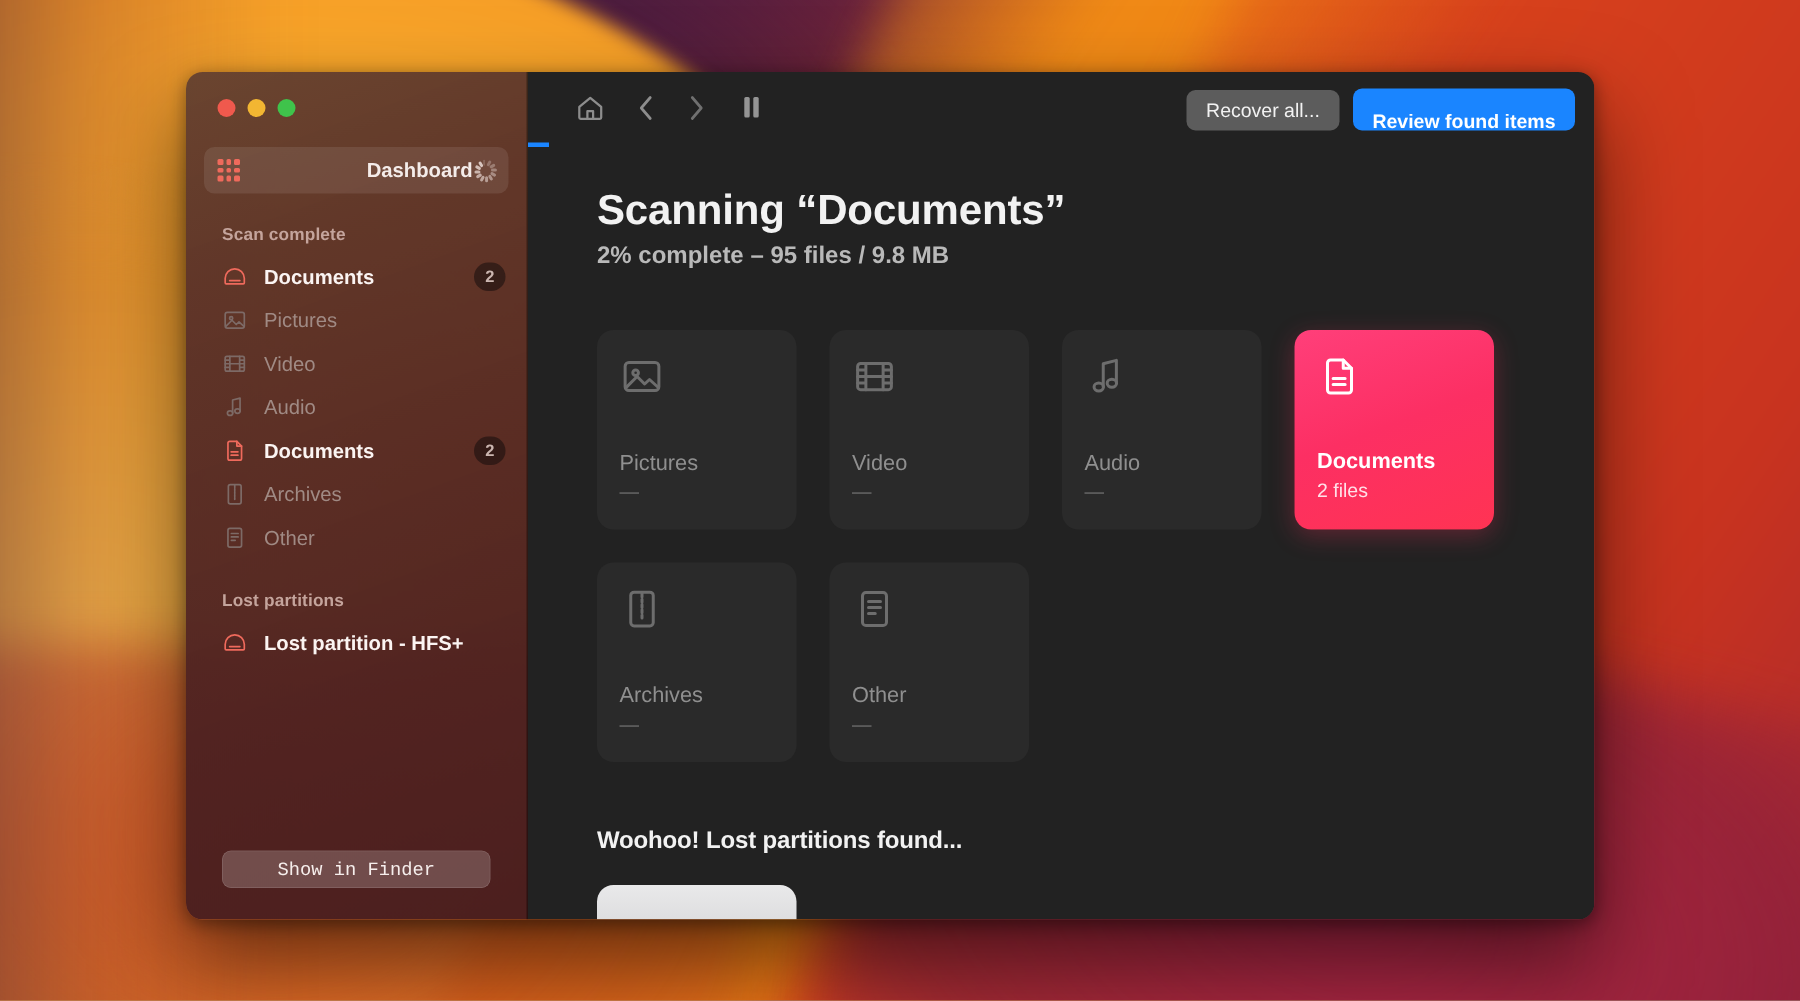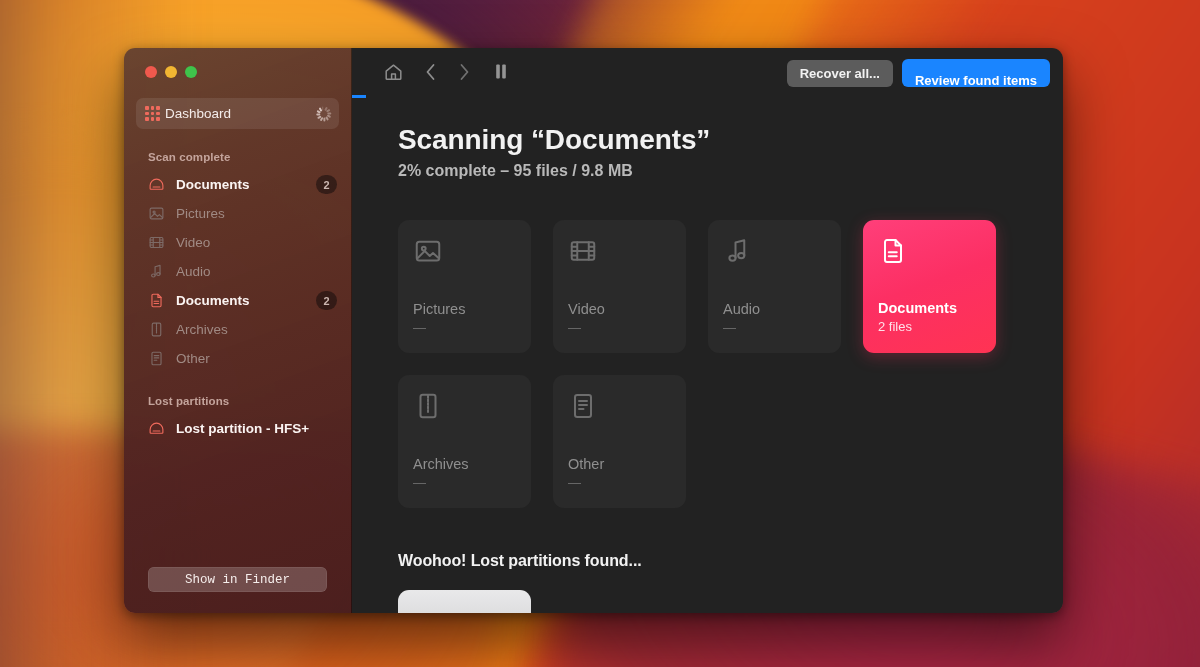--- a/index.html
+++ b/index.html
@@ -95,21 +95,21 @@
     background:rgba(255,255,255,.09);
     display:flex; align-items:center; padding:0 9px;
   }
   .dash-grid{
     width:15px; height:15px; display:grid;
     grid-template-columns:repeat(3,1fr); grid-template-rows:repeat(3,1fr);
     gap:2px; flex:0 0 15px;
   }
   .dash-grid i{ background:#ef6a5c; border-radius:1px; display:block; }
   .dash-label{
-    margin-left:5px; color:#f4ecea; font-size:13.5px; font-weight:400; flex:1;
+    margin-left:5px; color:#f4ecea; font-size:13.5px; font-weight:700; flex:1;text-align:right;
   }
   .spinner{ width:15px; height:15px; position:relative; flex:0 0 15px; }
   .spinner i{
     position:absolute; left:50%; top:50%; width:1.6px; height:4.4px;
     background:#d9c6c0; border-radius:1px; transform-origin:50% 0;
   }
 
   .sb-section{
     color:#c4a49c; font-size:11.5px; font-weight:600;
     padding:22px 0 7px 24px; letter-spacing:.1px;
@@ -149,21 +149,21 @@
   }
   .tb-btn{
     width:34px; height:30px; display:flex; align-items:center; justify-content:center;
     background:none; border:0; cursor:default;
   }
   .tb-gap{ width:3px; }
   .tb-spacer{ flex:1; }
   .btn-grey{
     height:27px; padding:0 13px; border-radius:6px;
     background:#5c5c5c; color:#f2f2f2; border:0;
-    font-family:inherit; font-size:13px; font-weight:700;
+    font-family:inherit; font-size:13px; font-weight:400;
   }
   .btn-blue{
     height:27px; padding:14px 13px; border-radius:6px; margin-left:9px;
     background:#1a85ff; color:#fff; border:0;
     font-family:inherit; font-size:13px; font-weight:600;
   }
   #progress{
     position:absolute; left:0; bottom:0; height:3px; width:100%;
     background:transparent;
   }

